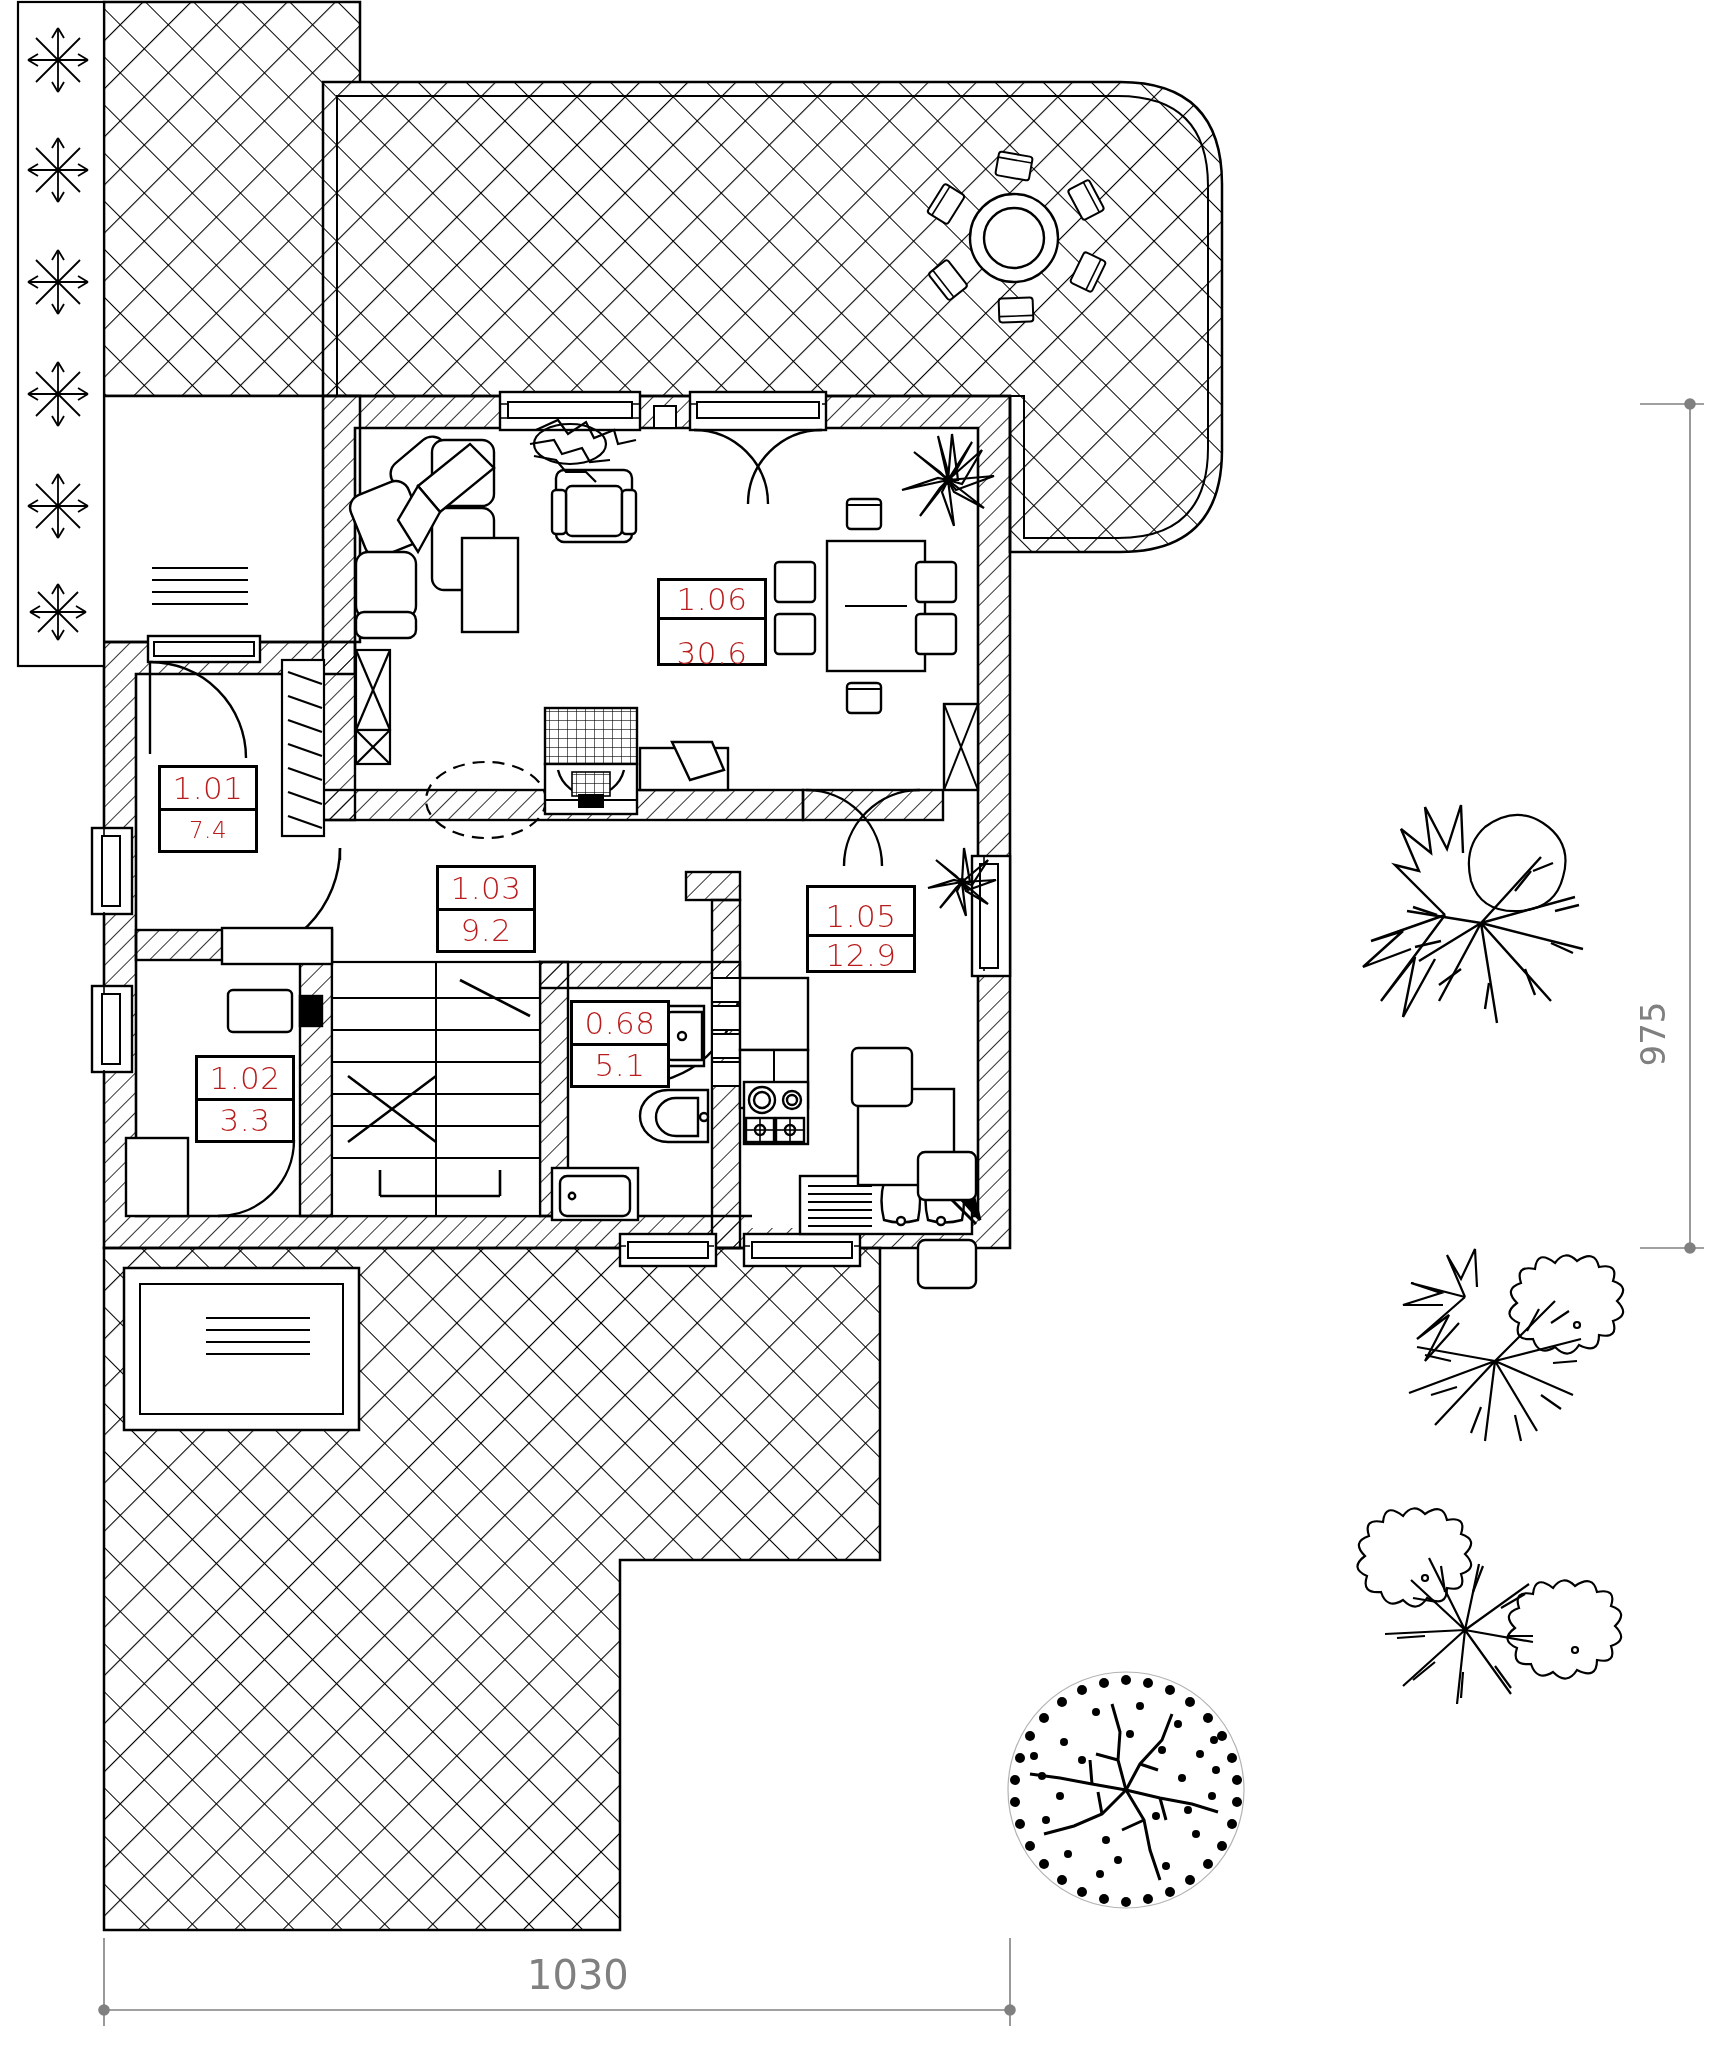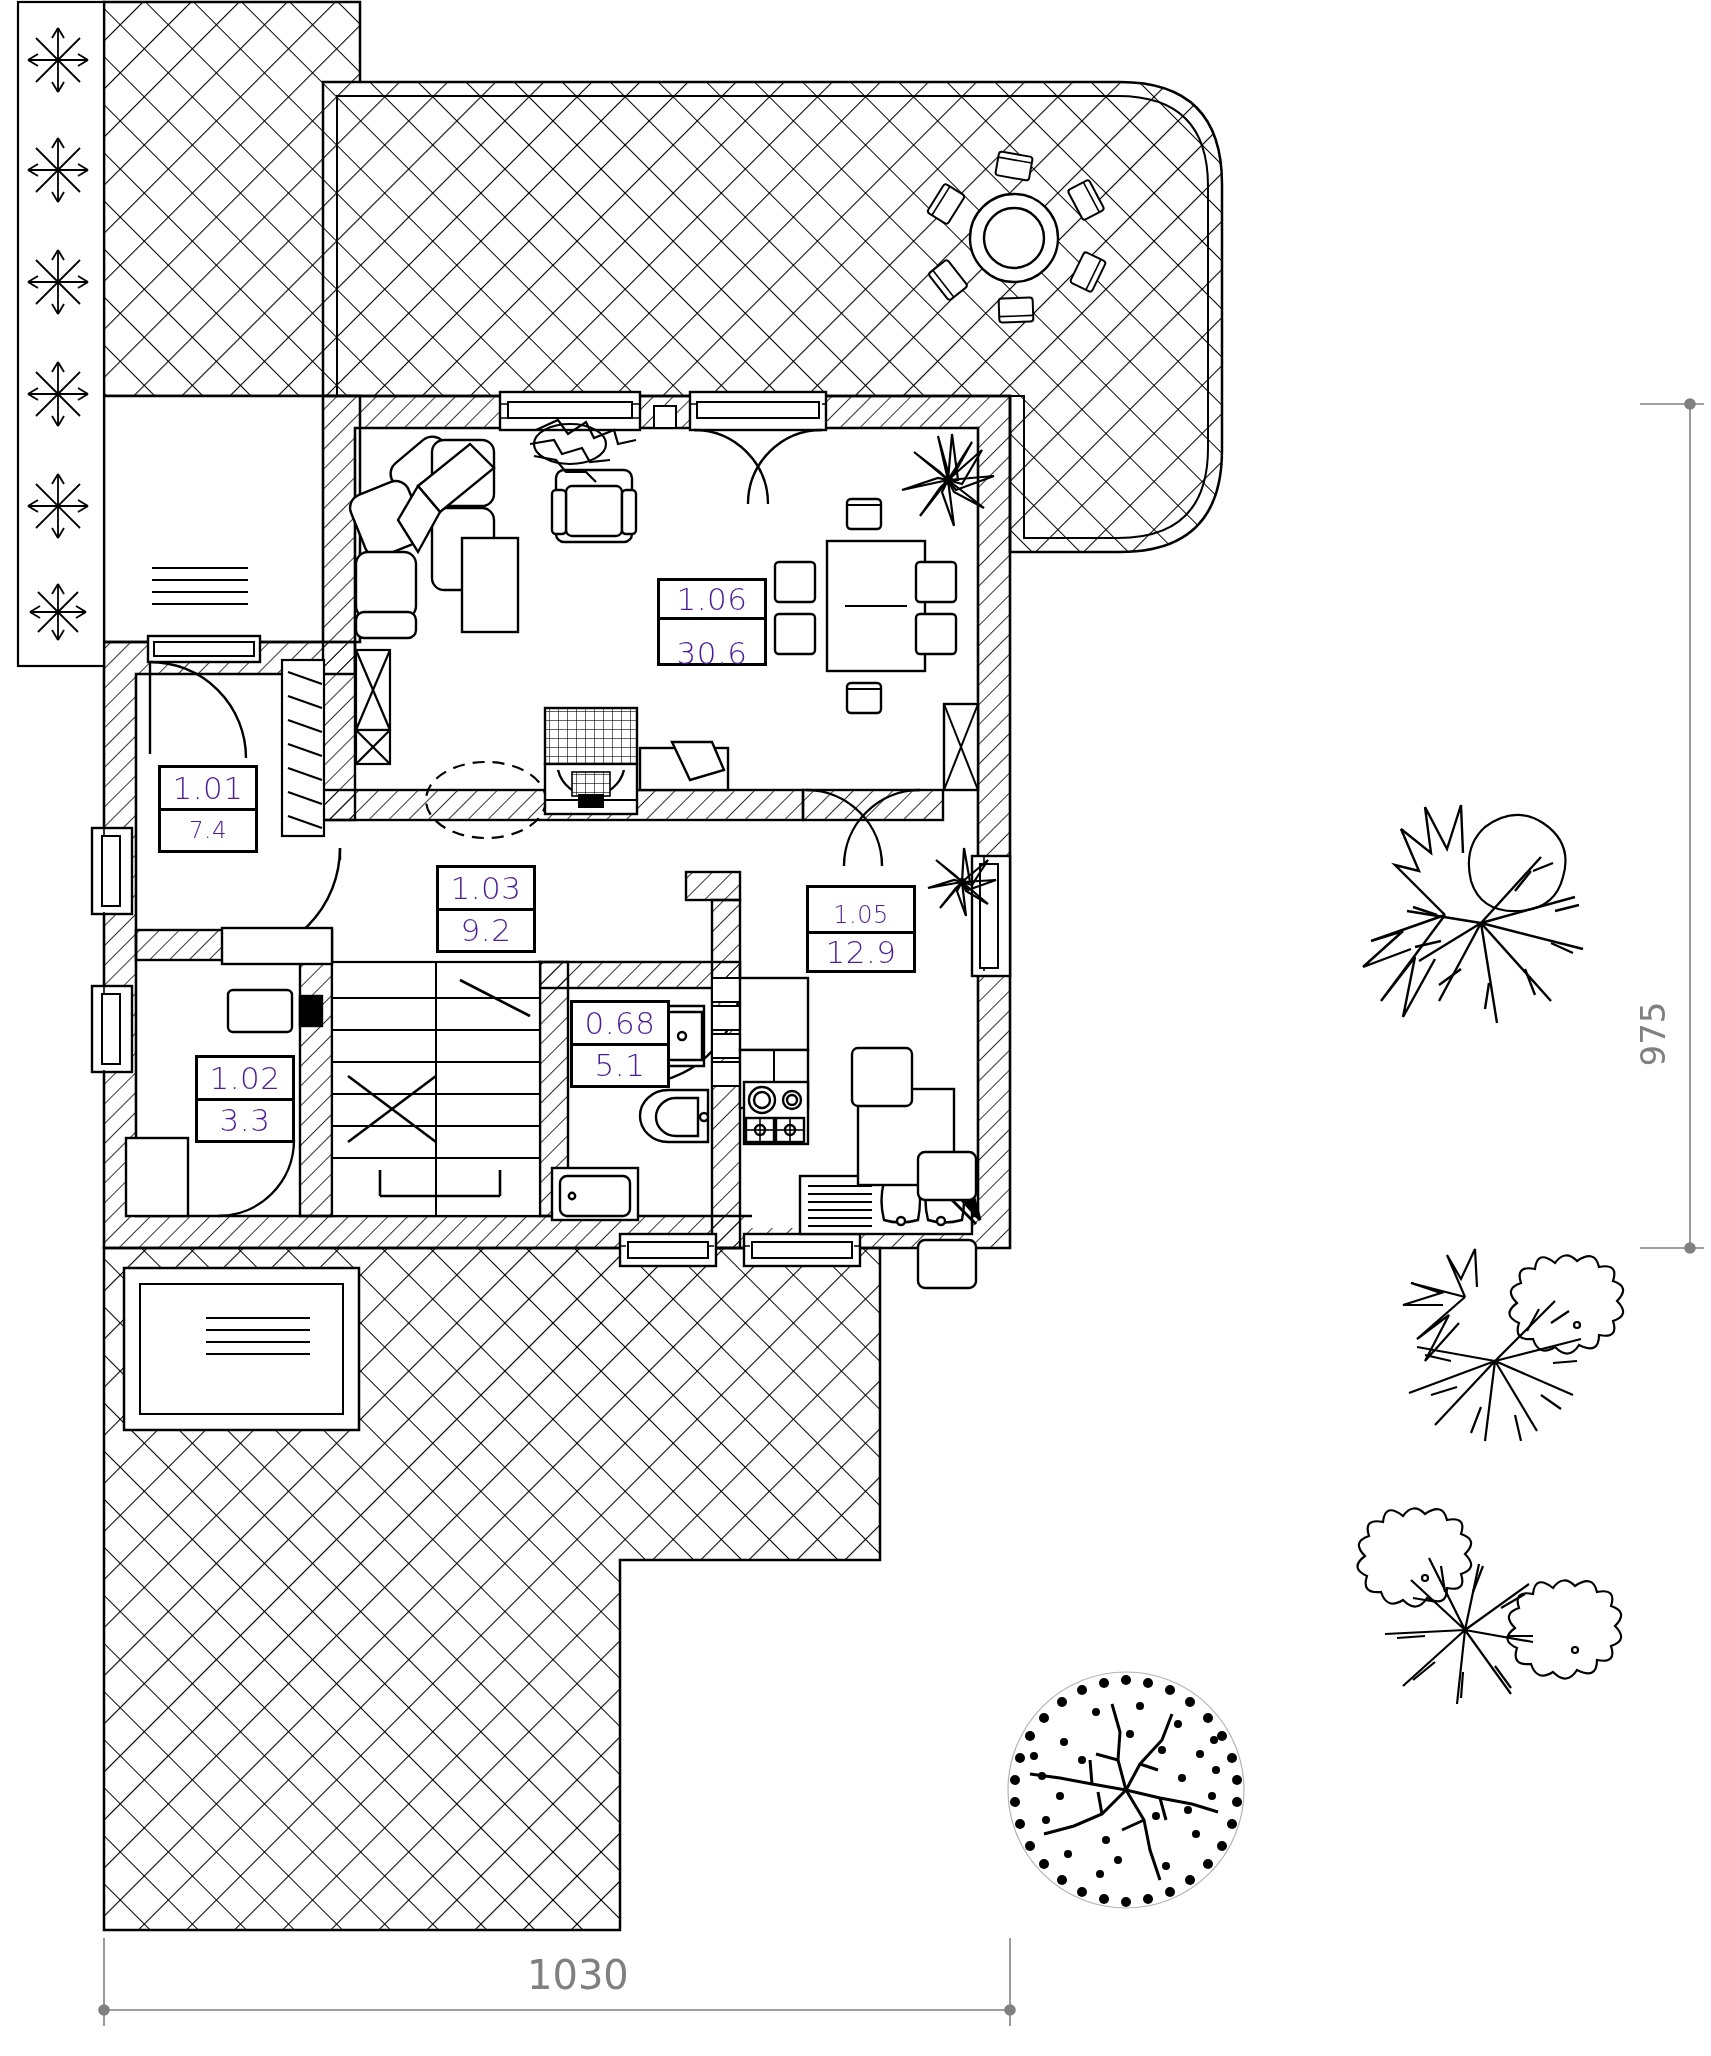--- a/index.html
+++ b/index.html
@@ -3,21 +3,21 @@
 <meta charset="utf-8">
 <title>Floor Plan</title>
 <style>
   html,body{margin:0;padding:0;background:#ffffff;}
   body{font-family:"Liberation Sans",sans-serif;}
   #plan-root{position:relative;width:1711px;height:2056px;background:#fff;overflow:hidden;}
   #plan-svg{position:absolute;left:0;top:0;width:1711px;height:2056px;display:block;}
   .roomtag{position:absolute;border:3px solid #000;background:#fff;box-sizing:border-box;
            display:flex;flex-direction:column;z-index:40;}
   .roomtag .rt-code,.roomtag .rt-area{flex:1;display:flex;align-items:center;justify-content:center;
-           font-family:"DejaVu Sans",sans-serif;font-weight:300;color:#4c1d95;letter-spacing:.5px;}
+           font-family:"DejaVu Sans",sans-serif;font-weight:300;color:#b91c1c;letter-spacing:.5px;}
   .roomtag .rt-code{border-bottom:3px solid #000;}
   .dimlabel{position:absolute;font-family:"DejaVu Sans",sans-serif;color:#808080;z-index:45;}
   .dimlabel.vert{transform-origin:50% 50%;transform:rotate(-90deg);}
 </style>
 </head>
 <body>
 
 <div id="plan-root">
 
 <svg id="plan-svg" viewBox="0 0 1711 2056">
@@ -597,21 +597,21 @@
   <div class="rt-code" style="font-size:31px;">1.03</div>
   <div class="rt-area" style="font-size:31px;">9.2</div>
 </div>
 
 <div class="roomtag" style="left:570px;top:1000px;width:100px;height:88px;">
   <div class="rt-code" style="font-size:31px;">0.68</div>
   <div class="rt-area" style="font-size:31px;">5.1</div>
 </div>
 
 <div class="roomtag" style="left:806px;top:885px;width:110px;height:88px;">
-  <div class="rt-code" style="font-size:24px;margin-top:10px;">1.05</div>
+  <div class="rt-code" style="font-size:31px;margin-top:10px;">1.05</div>
   <div class="rt-area" style="font-size:31px;">12.9</div>
 </div>
 
 <div class="roomtag" style="left:657px;top:578px;width:110px;height:88px;">
   <div class="rt-code" style="font-size:31px;">1.06</div>
   <div class="rt-area" style="font-size:31px;margin-top:15px;">30.6</div>
 </div>
 
 <div class="dimlabel" style="left:527px;top:1952px;font-size:40px;">1030</div>
 

